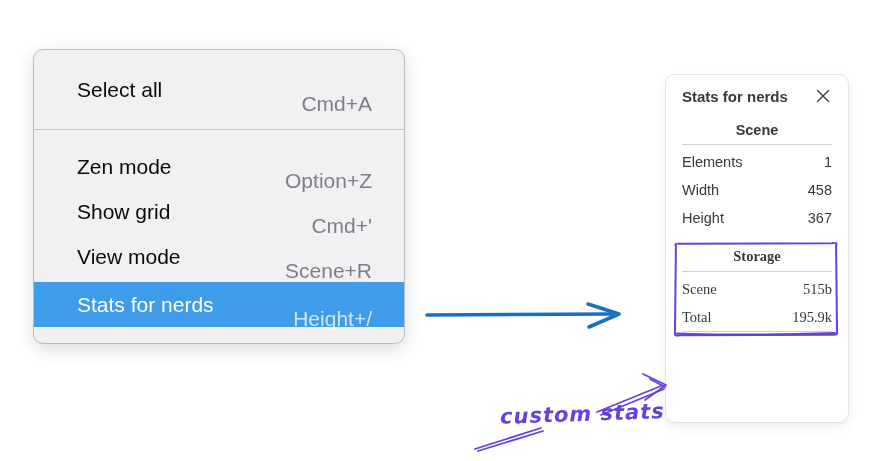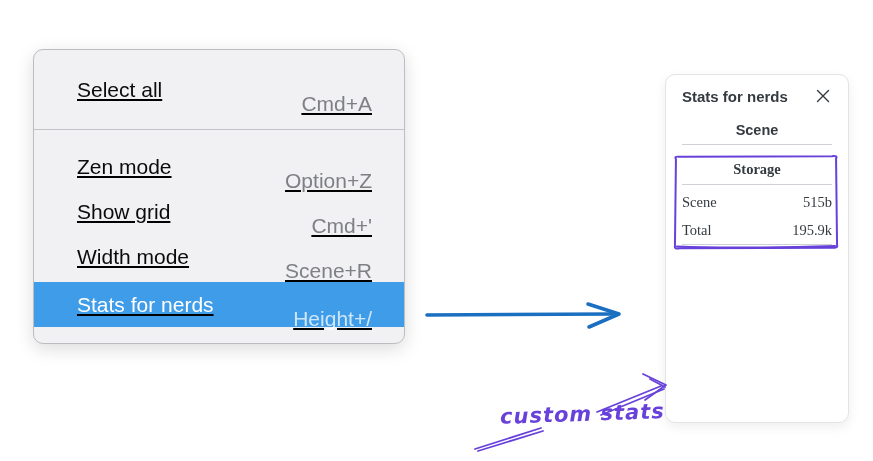--- a/index.html
+++ b/index.html
@@ -14,21 +14,20 @@
   html,body{width:873px;height:461px;background:#ffffff;overflow:hidden;
     font-family:"Liberation Sans",sans-serif;}
   .stage{position:relative;width:873px;height:461px;background:#fff;}
 
   
   .menu{
     position:absolute;left:33px;top:49px;width:372px;
     background:#f1f1f3;border:1px solid #bcbdc0;border-radius:10px;
     box-shadow:0 5px 18px rgba(0,0,0,.14);
     overflow:hidden;
-    text-decoration:underline;
   }
   .menu-sec1{height:79px;display:flex;align-items:center;}
   .menu-divider{border-top:1px solid #c3c4c7;}
   .menu-sec2{padding:14px 0 16px;}
   .menu-item{
     height:45px;display:flex;align-items:center;justify-content:space-between;
     padding:0 32px 0 43px;font-size:21px;color:var(--menu_text);width:100%;
     cursor:default;
   }
   .menu-item .shortcut{color:var(--menu_shortcut);margin-top:28px;}
@@ -90,21 +89,21 @@
     <div class="menu-sec2">
       <div class="menu-item">
         <span class="label">Zen mode</span>
         <span class="shortcut">Option+Z</span>
       </div>
       <div class="menu-item">
         <span class="label">Show grid</span>
         <span class="shortcut">Cmd+'</span>
       </div>
       <div class="menu-item">
-        <span class="label">Width mode</span>
+        <span class="label">View mode</span>
         <span class="shortcut">Scene+R</span>
       </div>
       <div class="menu-item highlighted">
         <span class="label">Stats for nerds</span>
         <span class="shortcut">Height+/</span>
       </div>
     </div>
   </div>
 
   <div class="panel">
@@ -112,20 +111,34 @@
       <span class="panel-title">Stats for nerds</span>
       <span class="panel-close">
         <svg width="14" height="14" viewBox="0 0 14 14">
           <path d="M1.5 1.5 L12.5 12.5 M12.5 1.5 L1.5 12.5" stroke="#343a40" stroke-width="1.4" stroke-linecap="round" fill="none"></path>
         </svg>
       </span>
     </div>
 
     <div class="p-heading first">Scene</div>
     <div class="p-divider"></div>
+    <div class="p-rows">
+      <div class="p-row">
+        <span>Elements</span>
+        <span>1</span>
+      </div>
+      <div class="p-row">
+        <span>Width</span>
+        <span>458</span>
+      </div>
+      <div class="p-row">
+        <span>Height</span>
+        <span>367</span>
+      </div>
+    </div>
 
     <div class="sv-wrap">
       <svg class="sketch-rect" viewBox="0 0 172 166" preserveAspectRatio="none">
         <path d="M 5 7 Q 3 2 8 3 L 163 2 Q 169 1 167 6 L 168 157 Q 169 163 164 162 L 9 163 Q 3 165 4 159 Z"></path>
         <path d="M 6 160 Q 62 164 166 159"></path>
       </svg>
 
       <div class="p-heading" style="margin-top:6px">Storage</div>
       <div class="p-divider"></div>
       <div class="p-rows">

